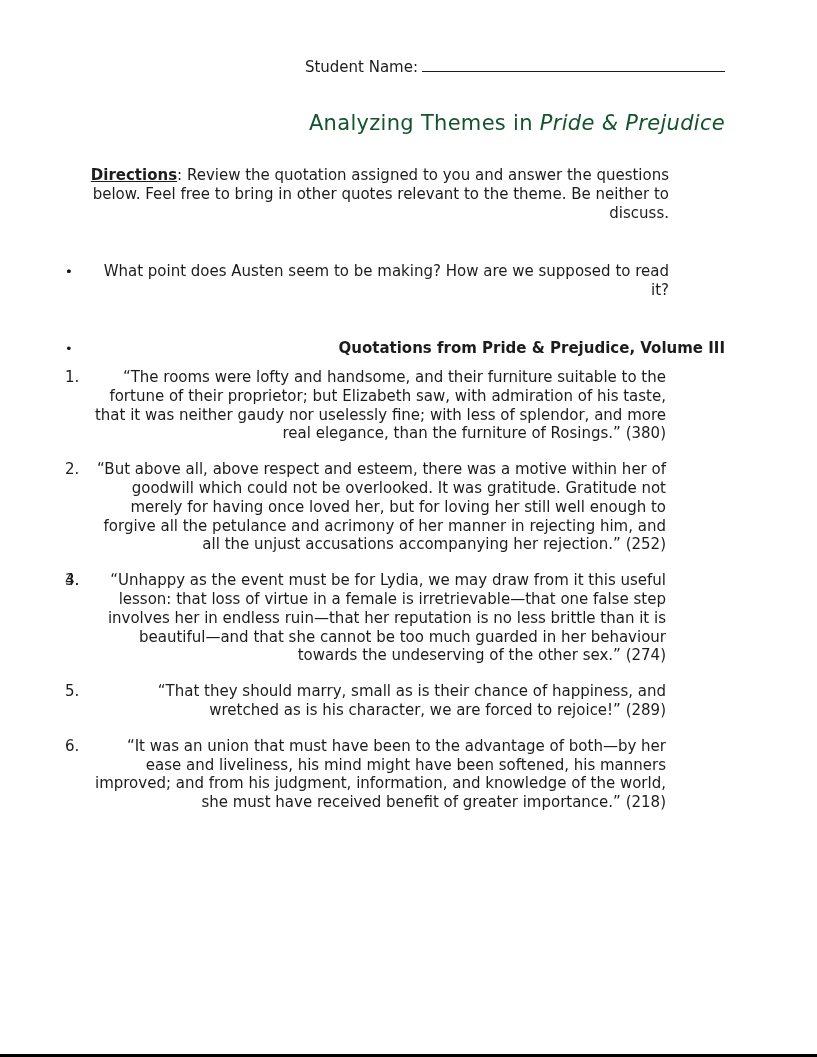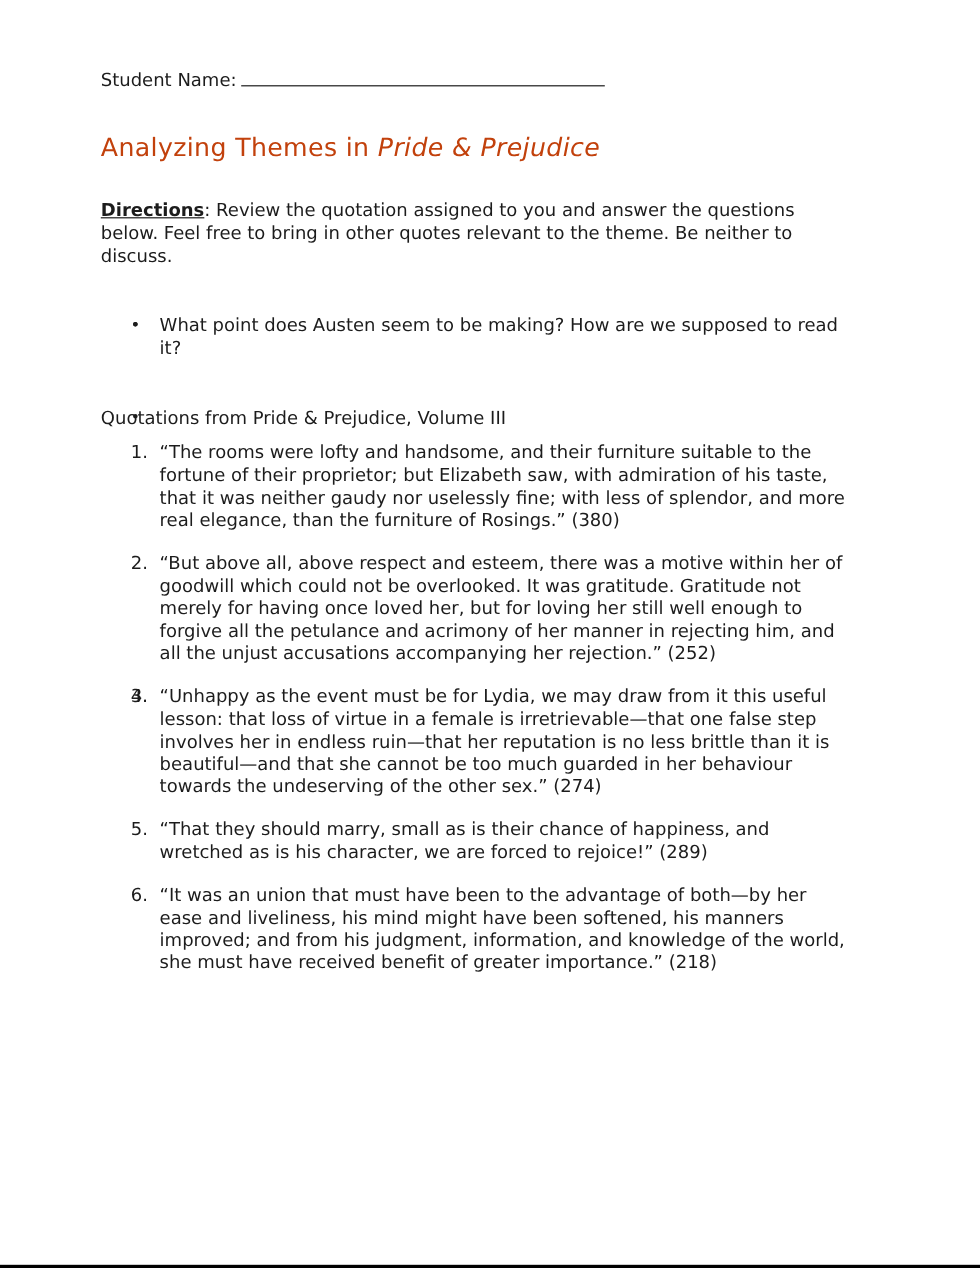--- a/index.html
+++ b/index.html
@@ -11,21 +11,22 @@
     height: 1057px;
     background: #ffffff;
     position: relative;
     overflow: hidden;
     font-family: "DejaVu Sans", "Liberation Sans", sans-serif;
     color: #1c1c1c;
   }
   .page {
     box-sizing: border-box;
     width: 817px;
-    padding: 57px 92px 0 84px;
+    padding: 57px 92px 0 40px;
+    text-align: right;
   }
   .student-line {
     font-size: 15px;
     line-height: 19px;
     white-space: nowrap;
   }
   .blank-line {
     display: inline-block;
     width: 303px;
     height: 14px;
@@ -64,21 +65,21 @@
     width: 629px;
     line-height: 19px;
     margin-bottom: 39px;
   }
   .bullet-list .li:last-child { margin-bottom: 0; }
   .bullet-list .marker { font-size: 13px; }
   .quotes-heading {
     margin: 37px 0 0 0;
     font-size: 15px;
     line-height: 19px;
-    font-weight: 400;
+    font-weight: 700;
   }
   .num-list { margin-top: 10px; }
   .num-list .li {
     width: 626px;
     line-height: 18.8px;
     margin-bottom: 17px;
   }
   .bottom-bar {
     position: absolute;
     left: 0;
@@ -90,21 +91,21 @@
 </style>
 </head>
 <body>
 
 <div class="page">
 
   <div class="student-line">
     <span>Student Name:</span><span class="blank-line"></span>
   </div>
 
-  <h1 class="title" style="color: #c2410c;">
+  <h1 class="title" style="color: #14532d;">
     <span>Analyzing Themes in </span><em>Pride &amp; Prejudice</em>
   </h1>
 
   <p class="directions">
     <strong>Directions</strong><span>: Review the quotation assigned to you and answer the questions below. Feel free to bring in other quotes relevant to the theme. Be neither to discuss.</span>
   </p>
 
   <div class="bullet-list">
     <div class="li">
       <span class="marker">•</span>

